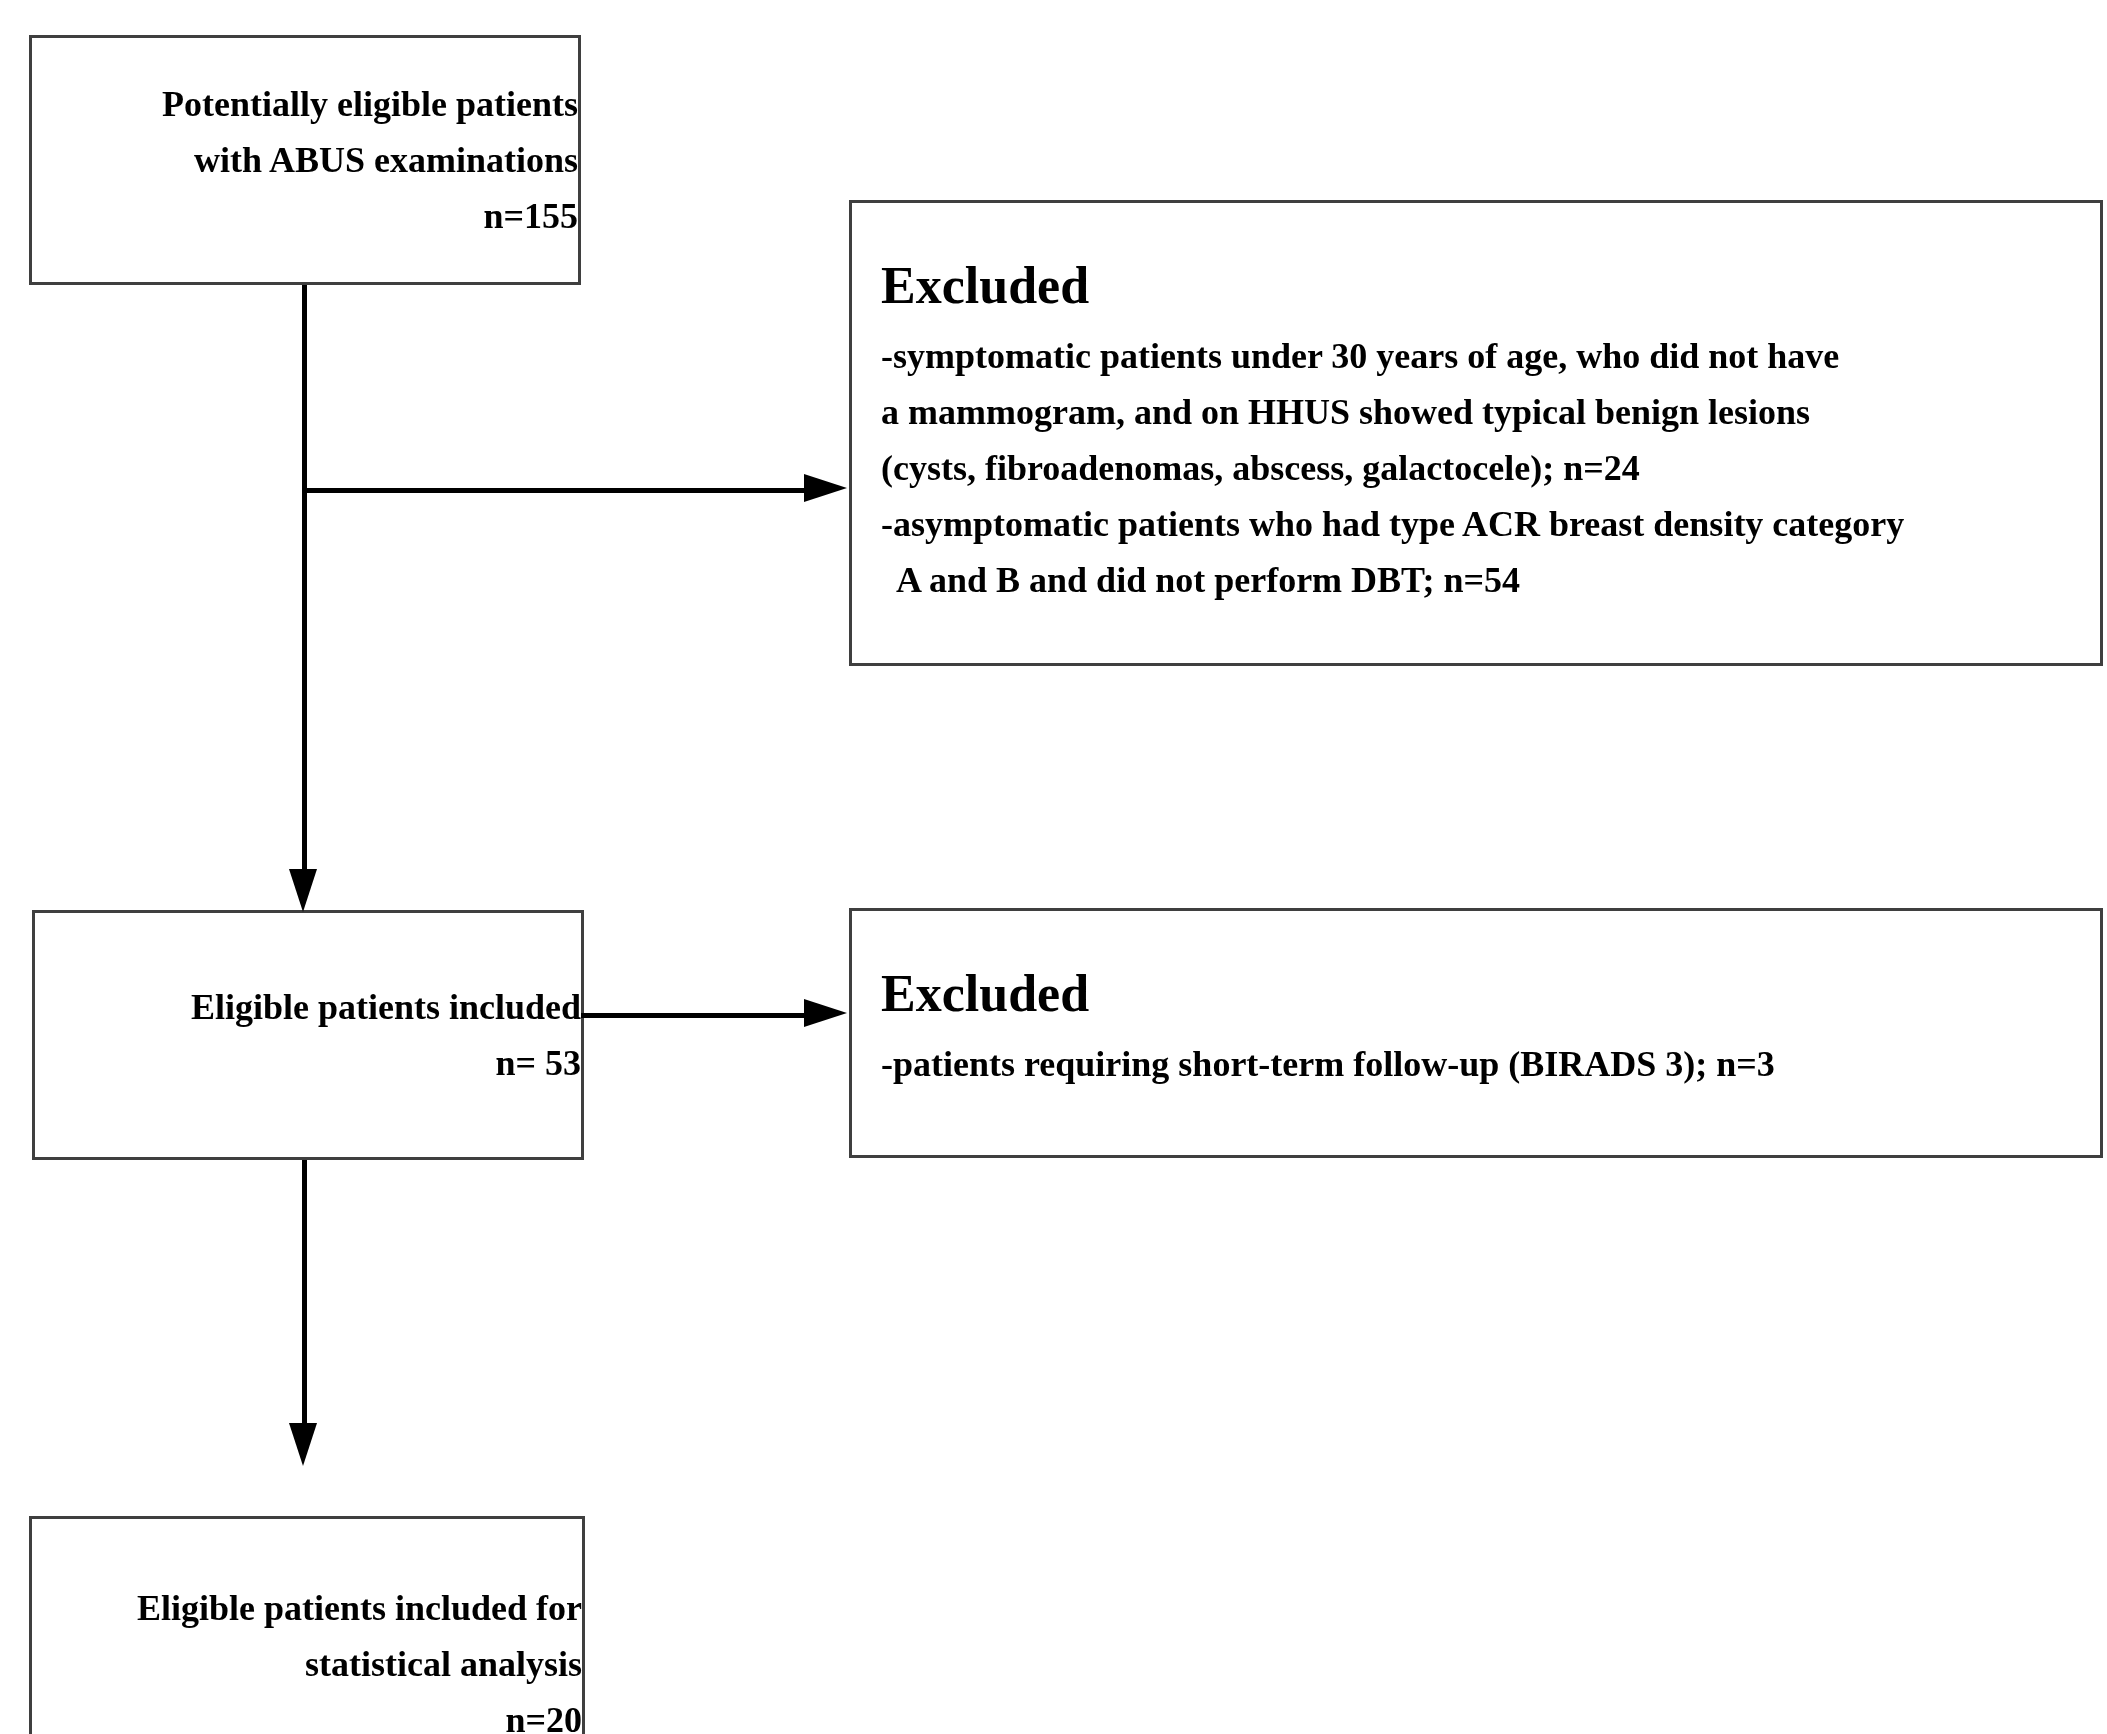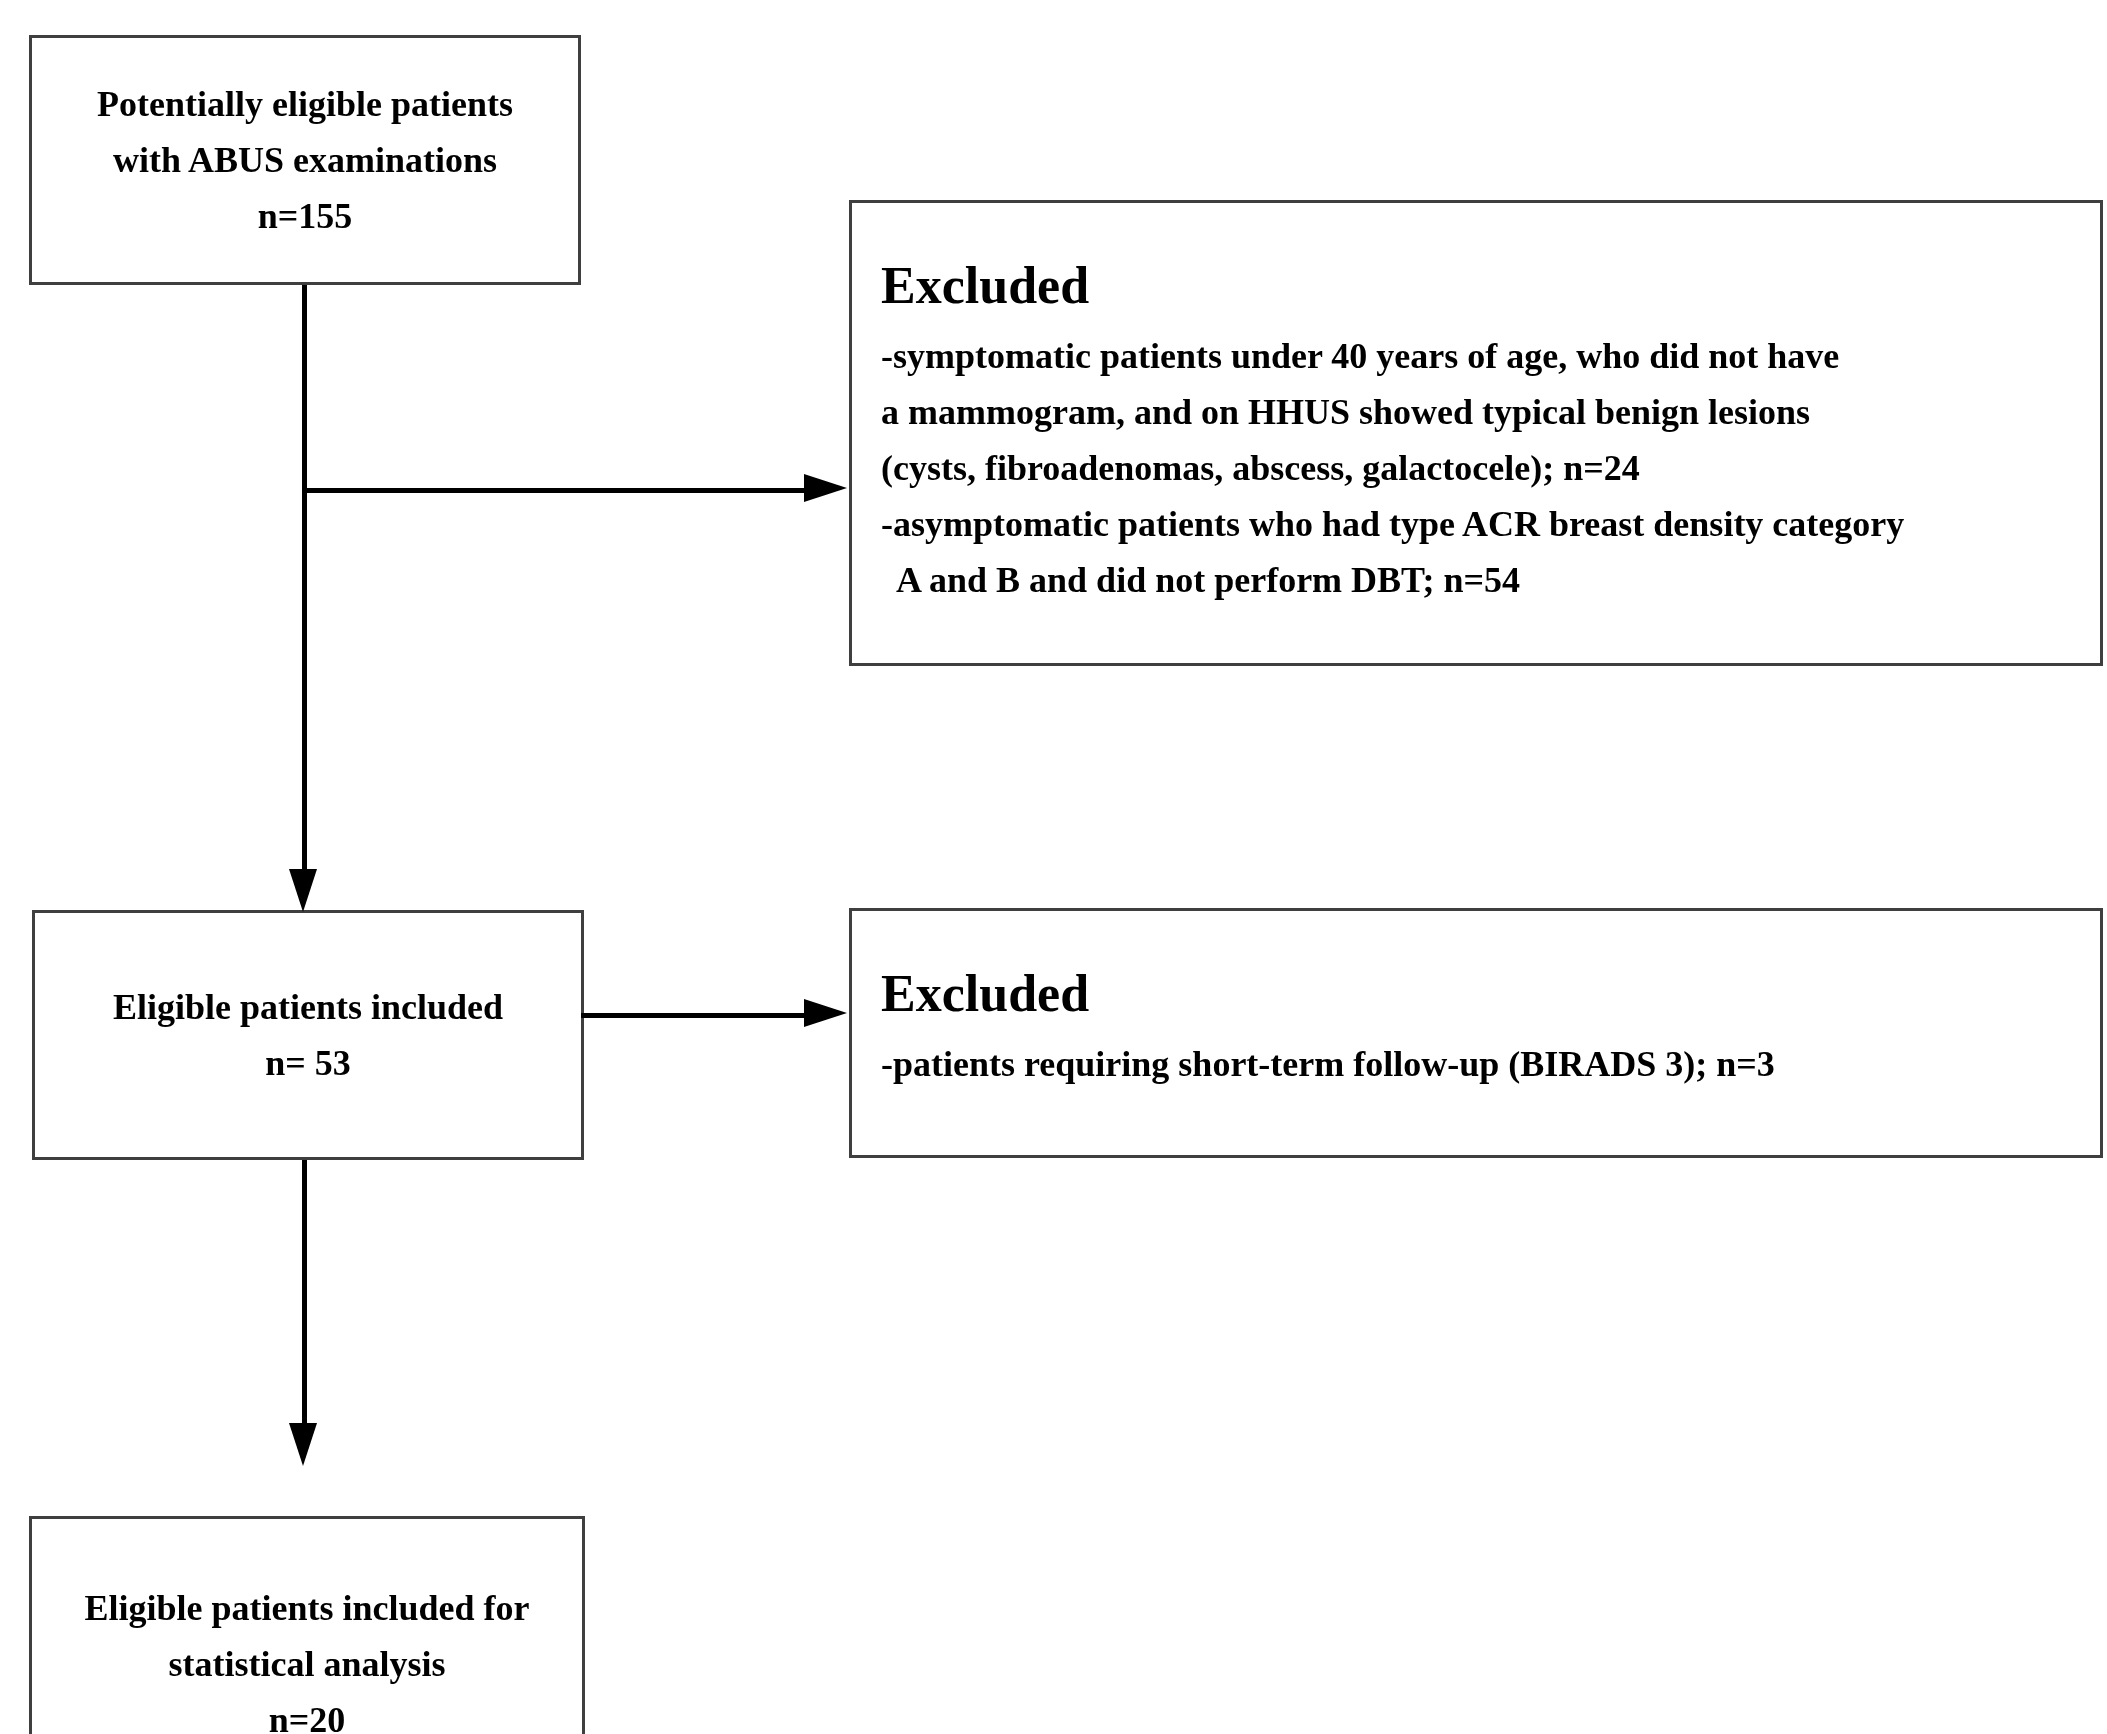--- a/index.html
+++ b/index.html
@@ -20,21 +20,21 @@
   .flowbox {
     position: absolute;
     background: #ffffff;
     border: 3.2px solid #3f3f3f;
     box-sizing: border-box;
   }
   .centerbox {
     display: flex;
     flex-direction: column;
     justify-content: center;
-    align-items: center;
+    align-items: flex-end;
     text-align: center;
   }
   .centerbox .line {
     font-size: 36px;
     line-height: 56px;
     white-space: nowrap;
   }
   .excbox {
     padding: 63px 32px 0 29px;
   }
@@ -90,21 +90,21 @@
 <div id="canvas">
 
   <div id="box-potential" class="flowbox centerbox">
     <div class="line">Potentially eligible patients</div>
     <div class="line">with ABUS examinations</div>
     <div class="line">n=155</div>
   </div>
 
   <div id="box-excluded-1" class="flowbox excbox">
     <div class="heading">Excluded</div>
-    <div class="line">-symptomatic patients under 40 years of age, who did not have</div>
+    <div class="line">-symptomatic patients under 30 years of age, who did not have</div>
     <div class="line">a mammogram, and on HHUS showed typical benign lesions</div>
     <div class="line">(cysts, fibroadenomas, abscess, galactocele); n=24</div>
     <div class="line">-asymptomatic patients who had type ACR breast density category</div>
     <div class="line indent">A and B and did not perform DBT; n=54</div>
   </div>
 
   <div id="box-image" class="flowbox centerbox">
     <div class="line">Eligible patients included</div>
     <div class="line">n= 53</div>
   </div>

